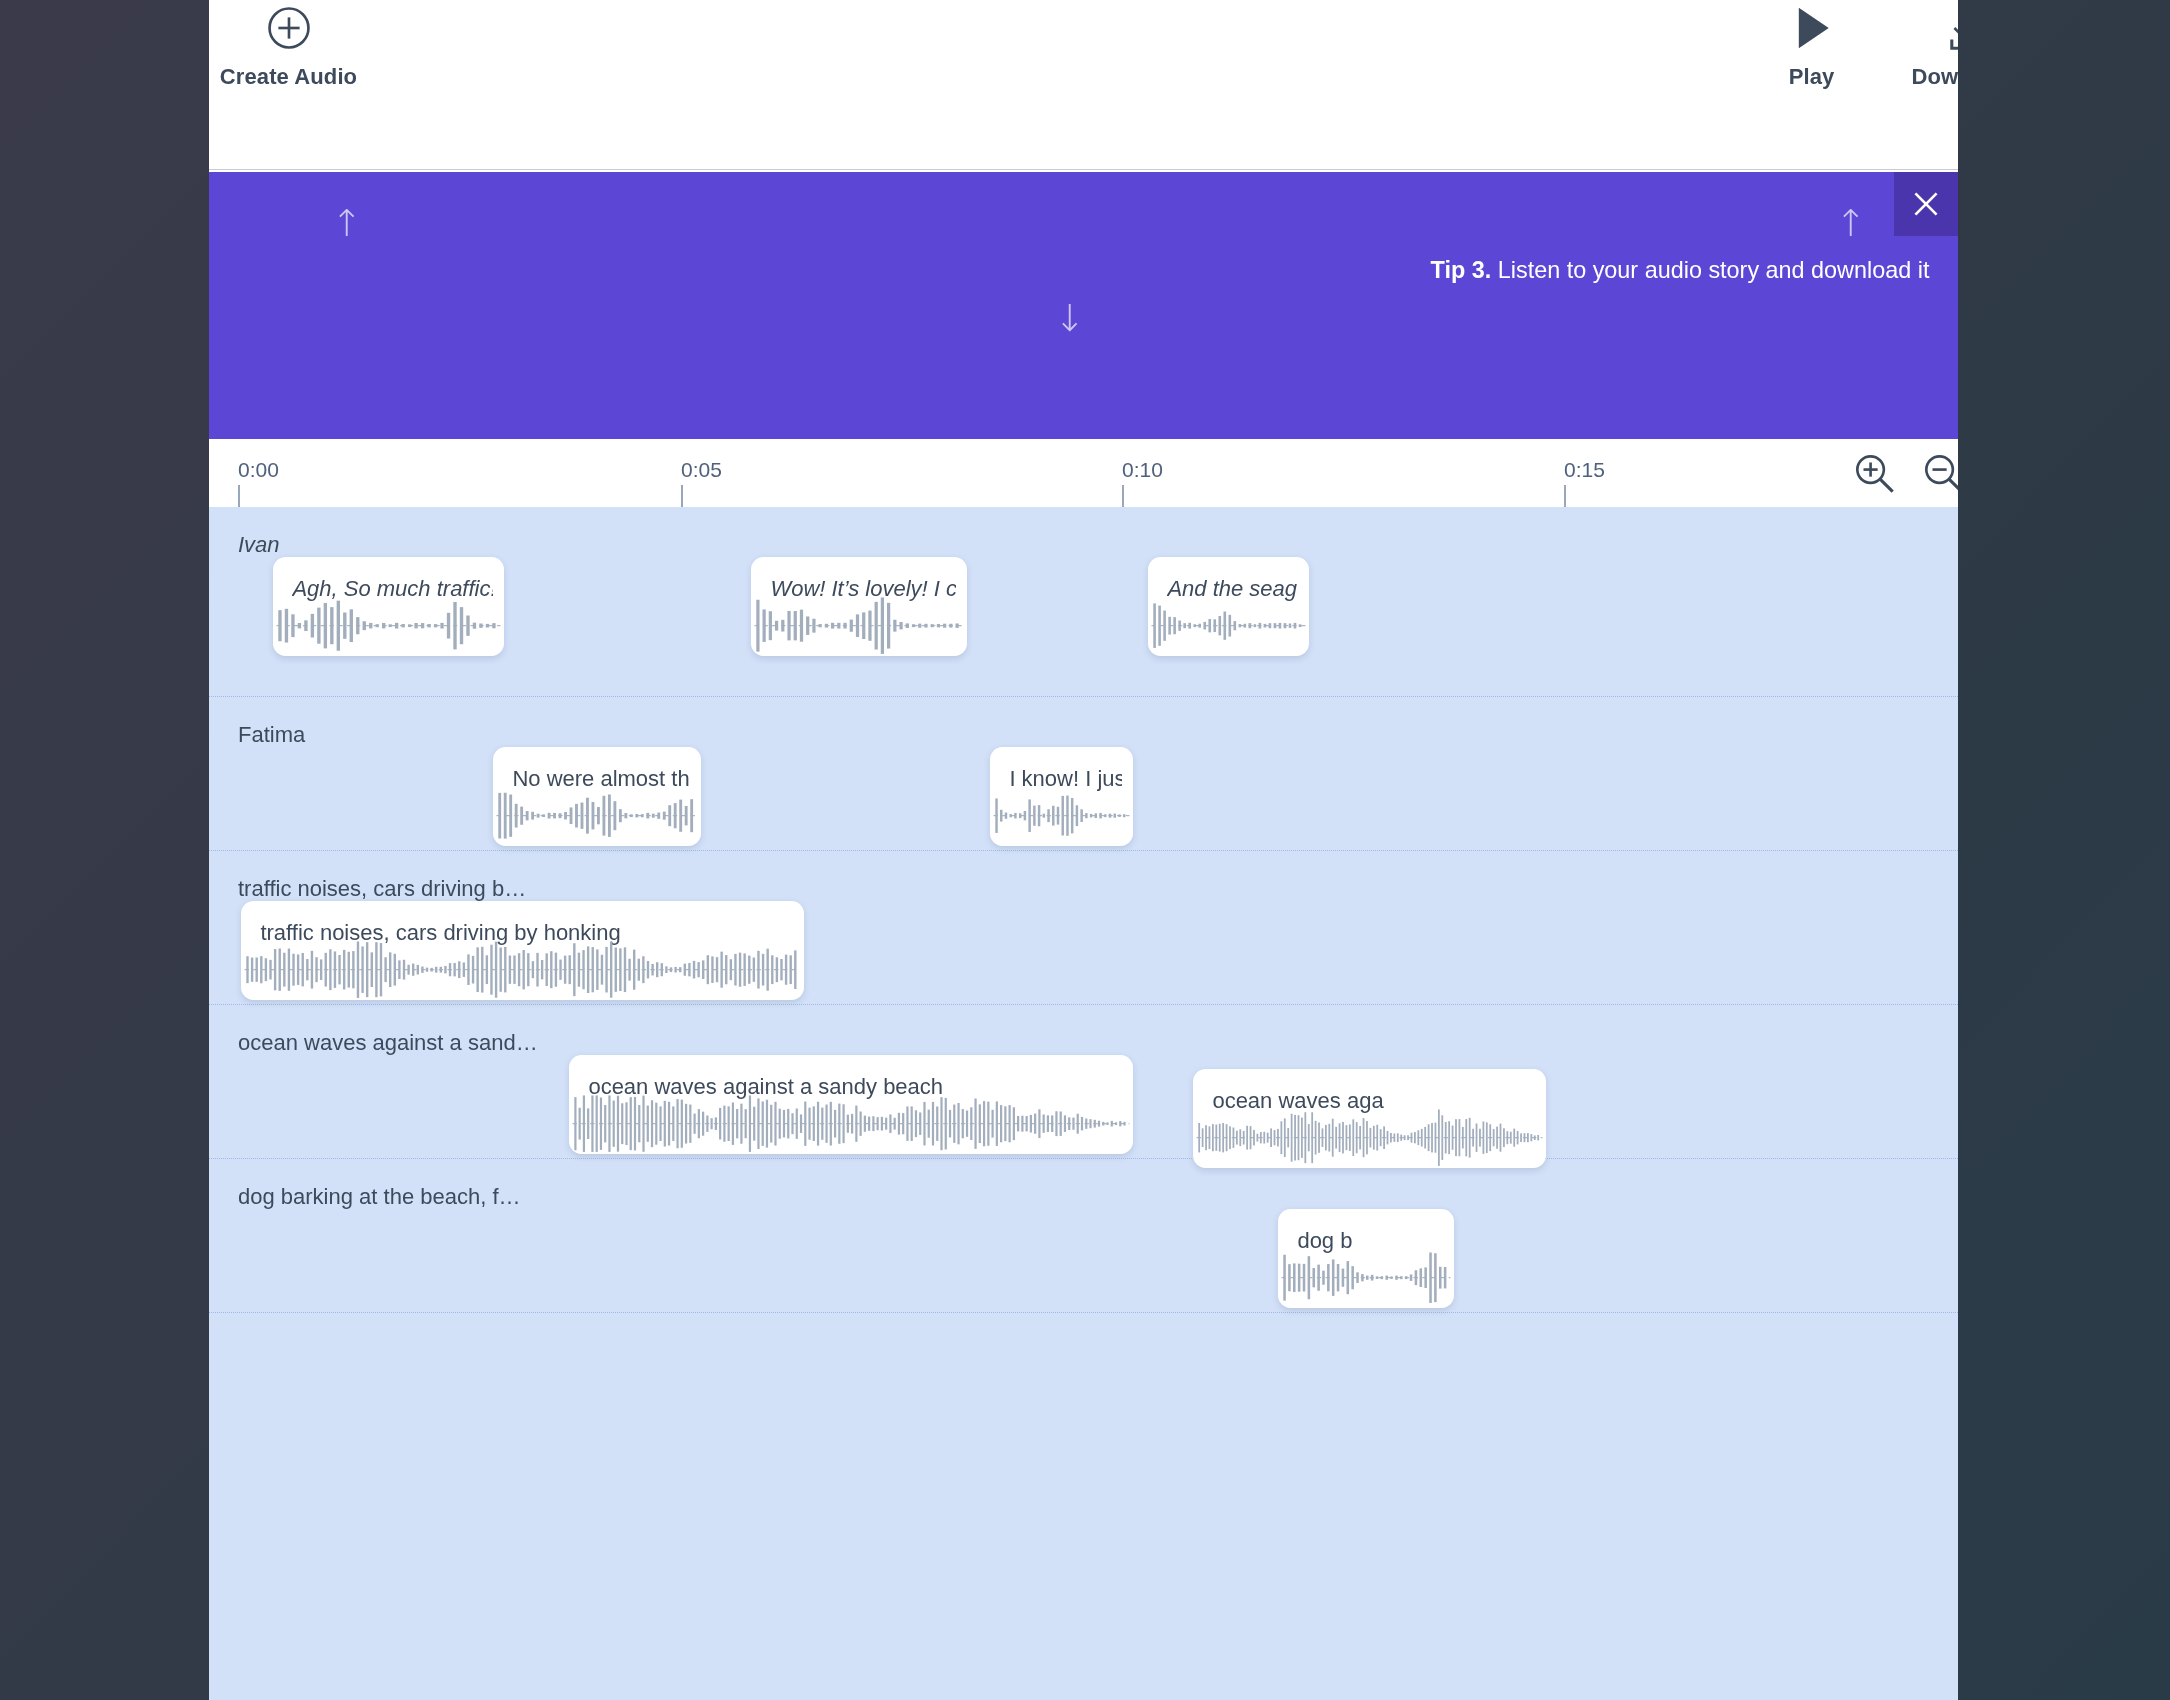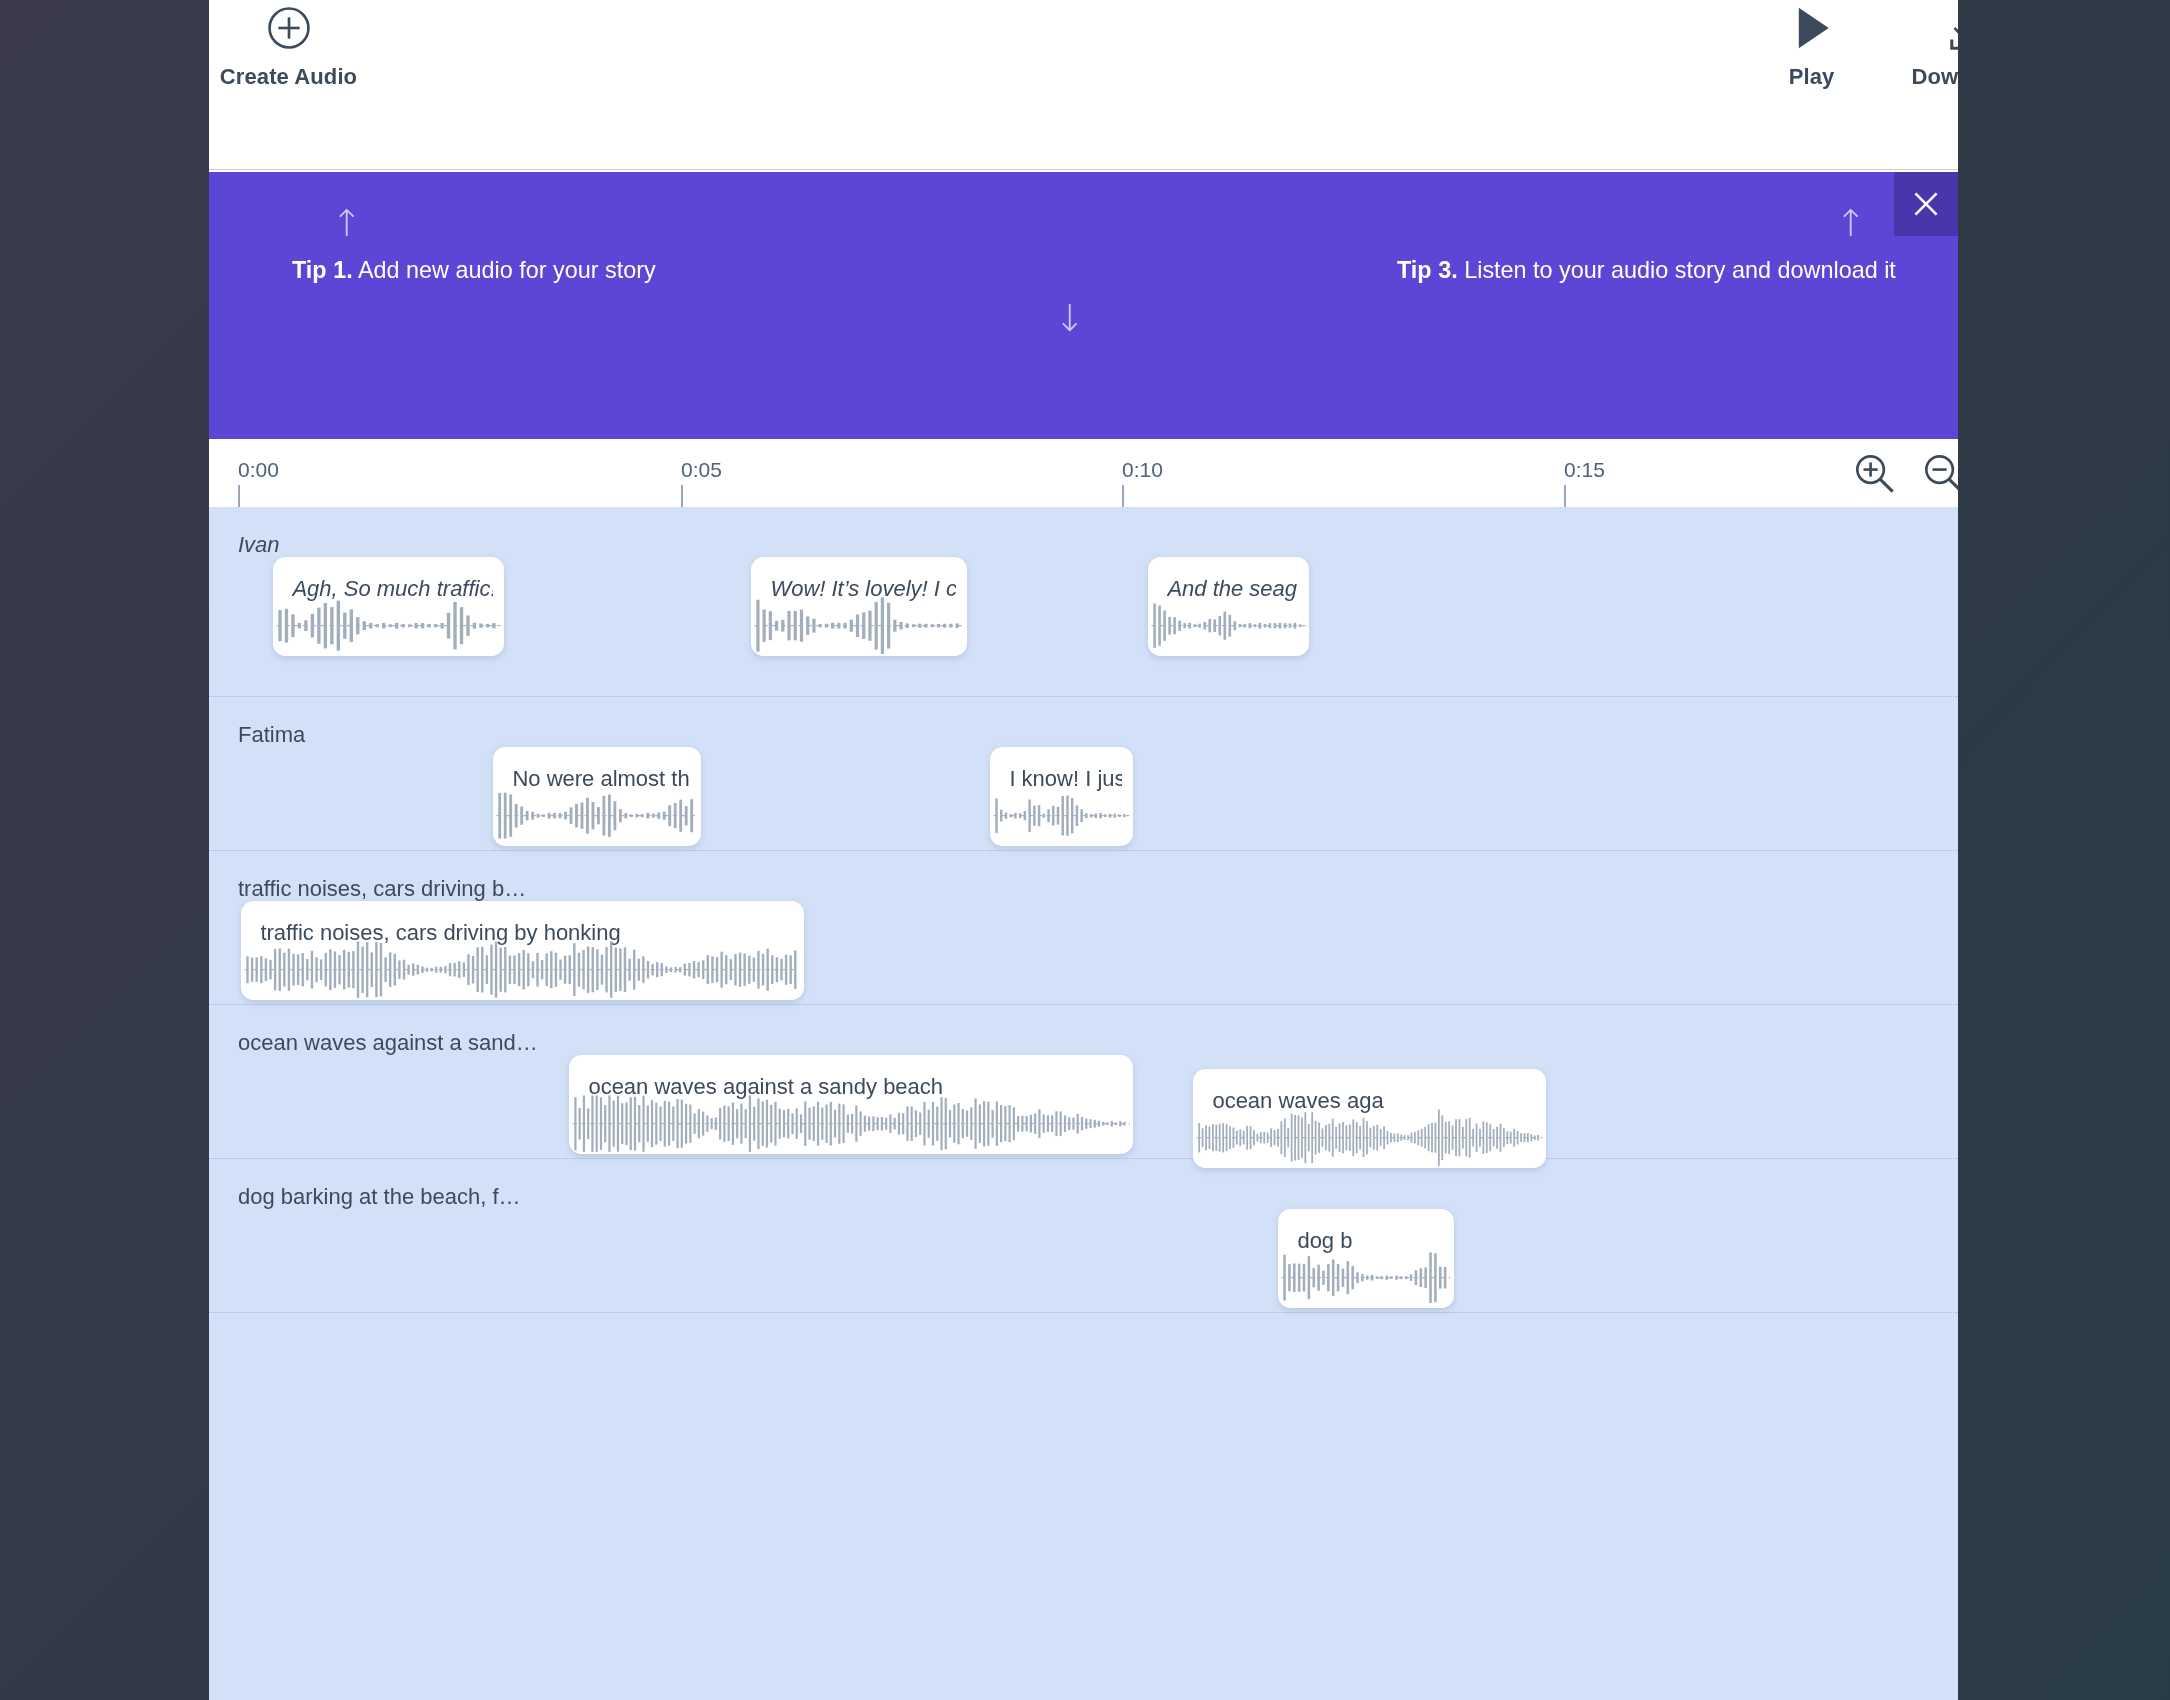--- a/index.html
+++ b/index.html
@@ -82,21 +82,21 @@
   #tip-1 { left: 0; width: 582px; }
   #tip-1 .arrow { left: 122px; top: 33px; }
   #tip-1 .txt   { left: 83px;  top: 77px; width: 459px; text-align: left; }
 
   #tip-2 { left: 582px; width: 582px; }
   #tip-2 .arrow { left: 263px; top: 128px; }
   #tip-2 .txt   { left: 0; top: 77px; width: 582px; text-align: center; }
 
   #tip-3 { left: 1165px; width: 585px; }
   #tip-3 .arrow { left: 461px; top: 33px; }
-  #tip-3 .txt   { left: 23px; top: 77px; width: 512px; text-align: left; }
+  #tip-3 .txt   { left: 50px; top: 77px; width: 512px; text-align: center; }
 
   #close-tips-btn {
     position: absolute;
     right: 0; top: 0;
     width: 64px; height: 64px;
     background: #4a35ad;
     display: flex; align-items: center; justify-content: center;
     cursor: pointer;
   }
 
@@ -207,21 +207,20 @@
         </svg>
       </span>
       <span class="lbl">Download</span>
     </div>
   </div>
 
   <div id="tips-banner">
 
     <div class="tip" id="tip-1">
       <span class="arrow">↑</span>
-      <div class="txt"><b>Tip 1.</b><span> Add new audio for your story</span></div>
     </div>
 
     <div class="tip" id="tip-2">
       <span class="arrow">↓</span>
     </div>
 
     <div class="tip" id="tip-3">
       <span class="arrow">↑</span>
       <div class="txt"><b>Tip 3.</b><span> Listen to your audio story and download it</span></div>
     </div>

